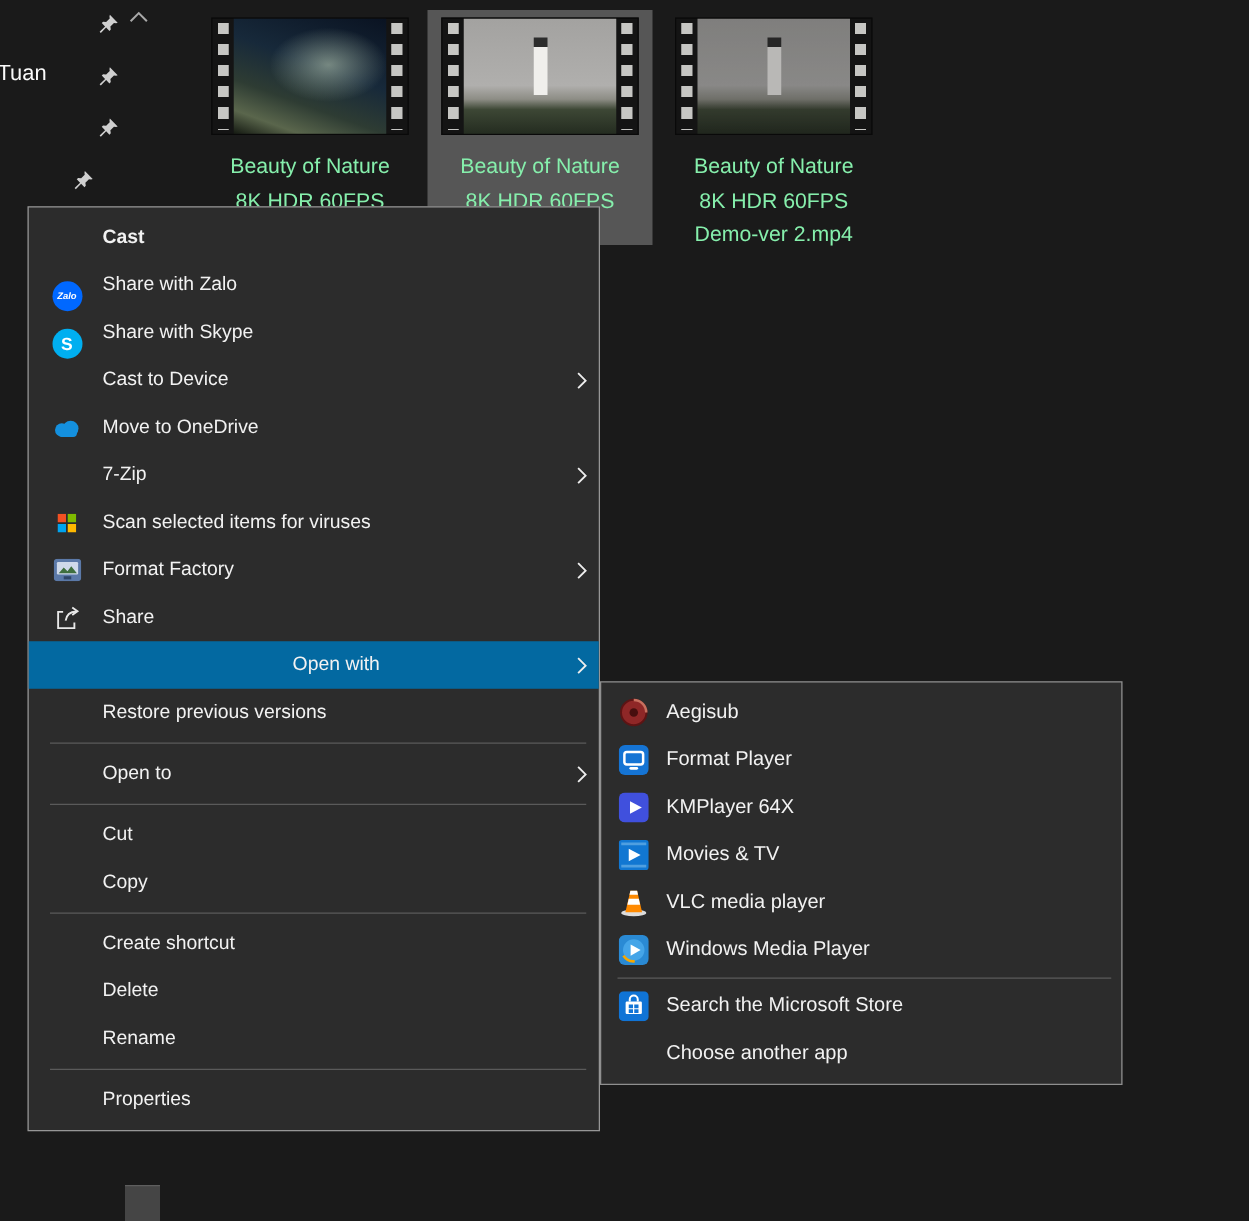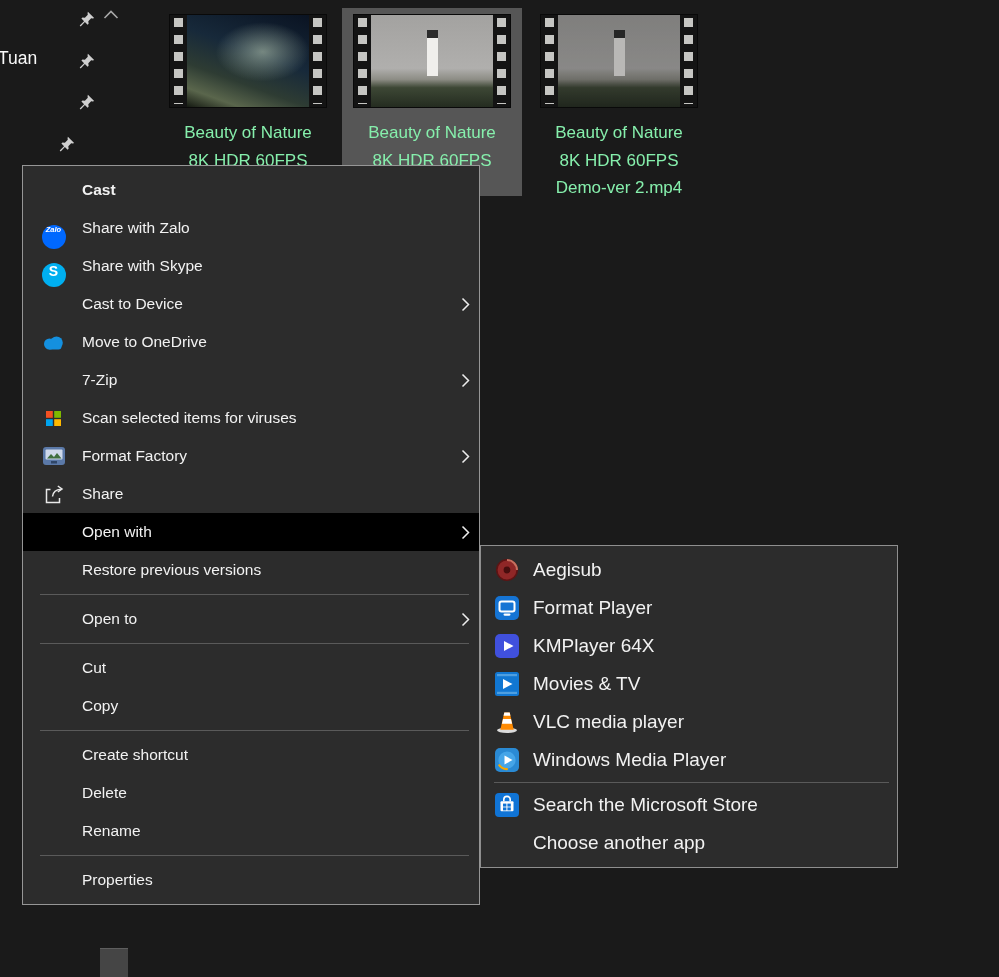--- a/index.html
+++ b/index.html
@@ -47,35 +47,35 @@
   
   .ctx {
     left:22px; top:165px; width:458px; z-index:5;
     background:#2c2c2c; border:1px solid #969696; padding:5px 0;
   }
   .mi { display:flex; align-items:center; height:38px; padding:0 9px 0 17px; font-size:15.5px; }
   .mi .ic { flex:0 0 27px; height:26px; margin-right:15px; display:flex; align-items:center; justify-content:center; }
   .mi .lbl { flex:1; white-space:nowrap; overflow:hidden; }
   .mi.bold .lbl { font-weight:700; }
   .mi .arr { flex:0 0 14px; display:flex; justify-content:flex-end; }
-  .mi.hl { background:#000000; }
+  .mi.hl { background:#0369a1;text-align:center; }
   .sep { height:1px; background:#5a5a5a; margin:5px 10px 5px 17px; }
 
   
   .sub {
     left:480px; top:545px; width:418px; z-index:6;
     background:#2c2c2c; border:1px solid #8f8f8f; padding:5px 0;
   }
-  .si { display:flex; align-items:center; height:38px; padding:0 10px 0 13px; font-size:19px; }
+  .si { display:flex; align-items:center; height:38px; padding:0 10px 0 13px; font-size:16px; }
   .si .ic { flex:0 0 26px; height:26px; margin-right:13px; display:flex; align-items:center; justify-content:center; }
   .sub .sep { margin:3px 8px 3px 13px; }
 
   .circ {
     width:24px; height:24px; border-radius:50%;
-    display:flex; align-items:flex-start; justify-content:center;
+    display:flex; align-items:center; justify-content:center;
     color:#fff; font-weight:bold;margin-top:17px;
   }
   .zalo { background:#0068ff; font-size:7.5px; font-style:italic; }
   .skype { background:#00aff0; font-size:14px; }
 
   .scrollbox {
     left:100px; top:948px; width:28px; height:29px;
     background:#454545; border-top:1px solid #5e5e5e;
   }
 </style>

